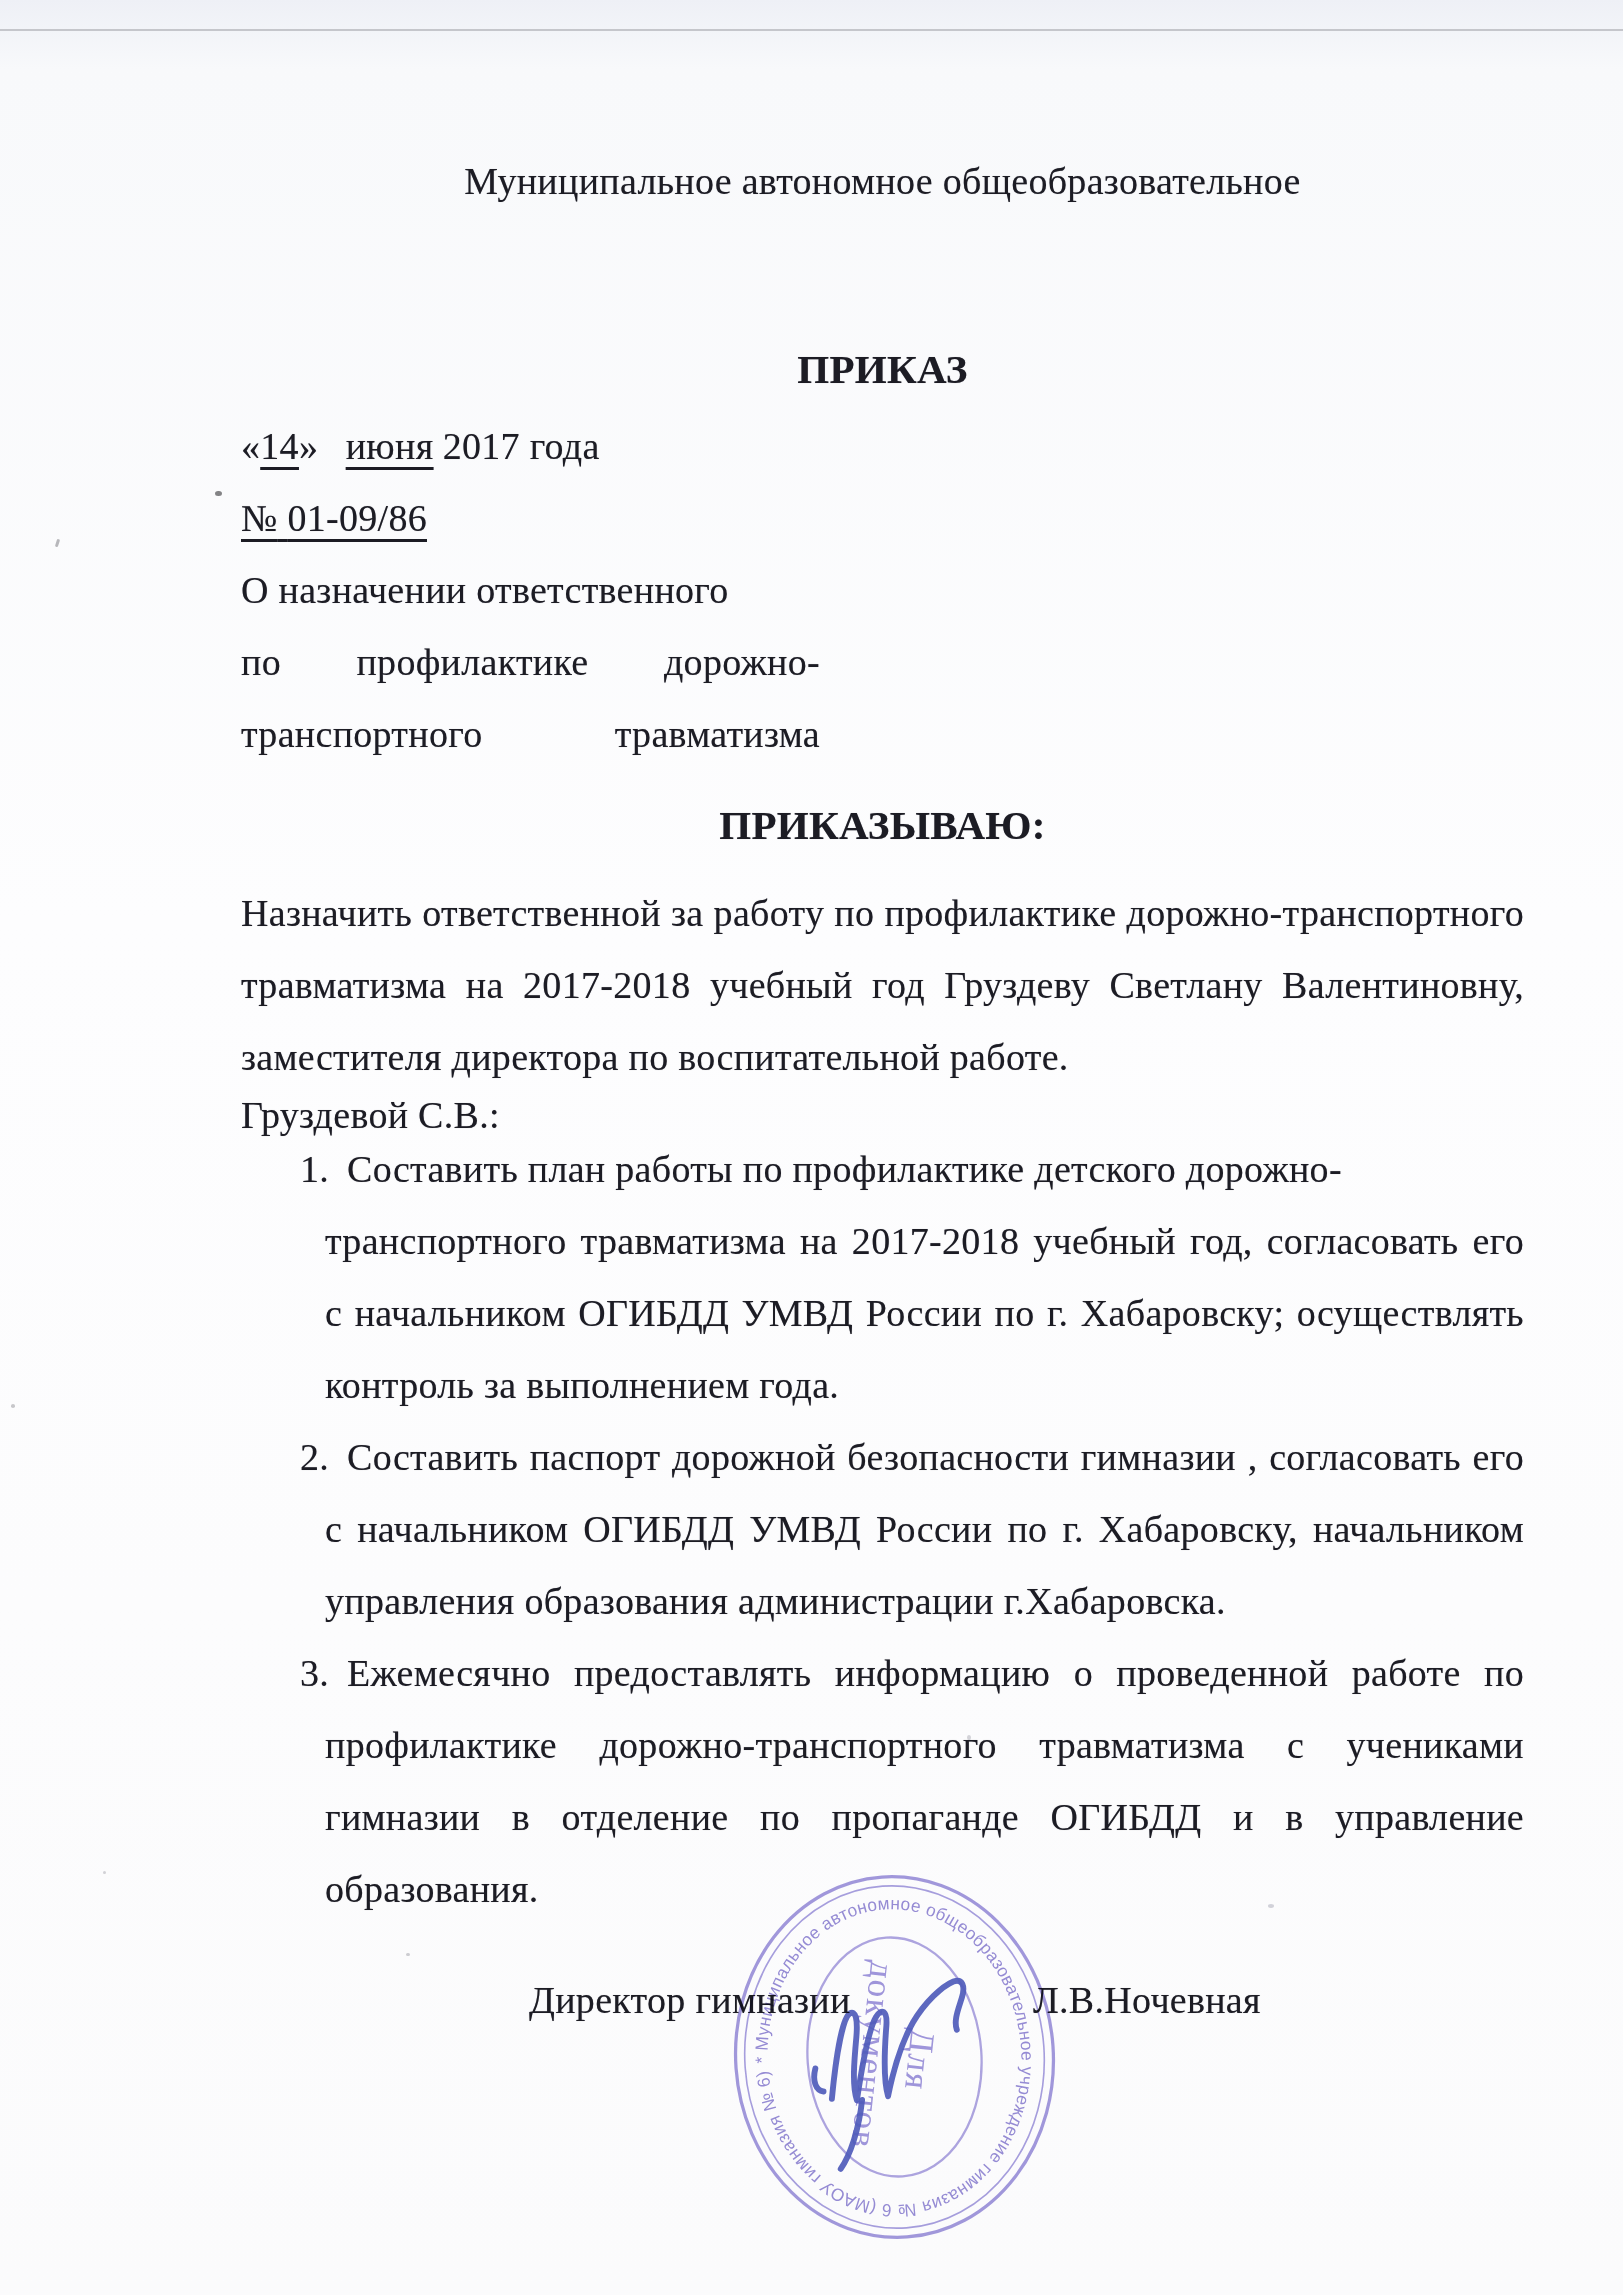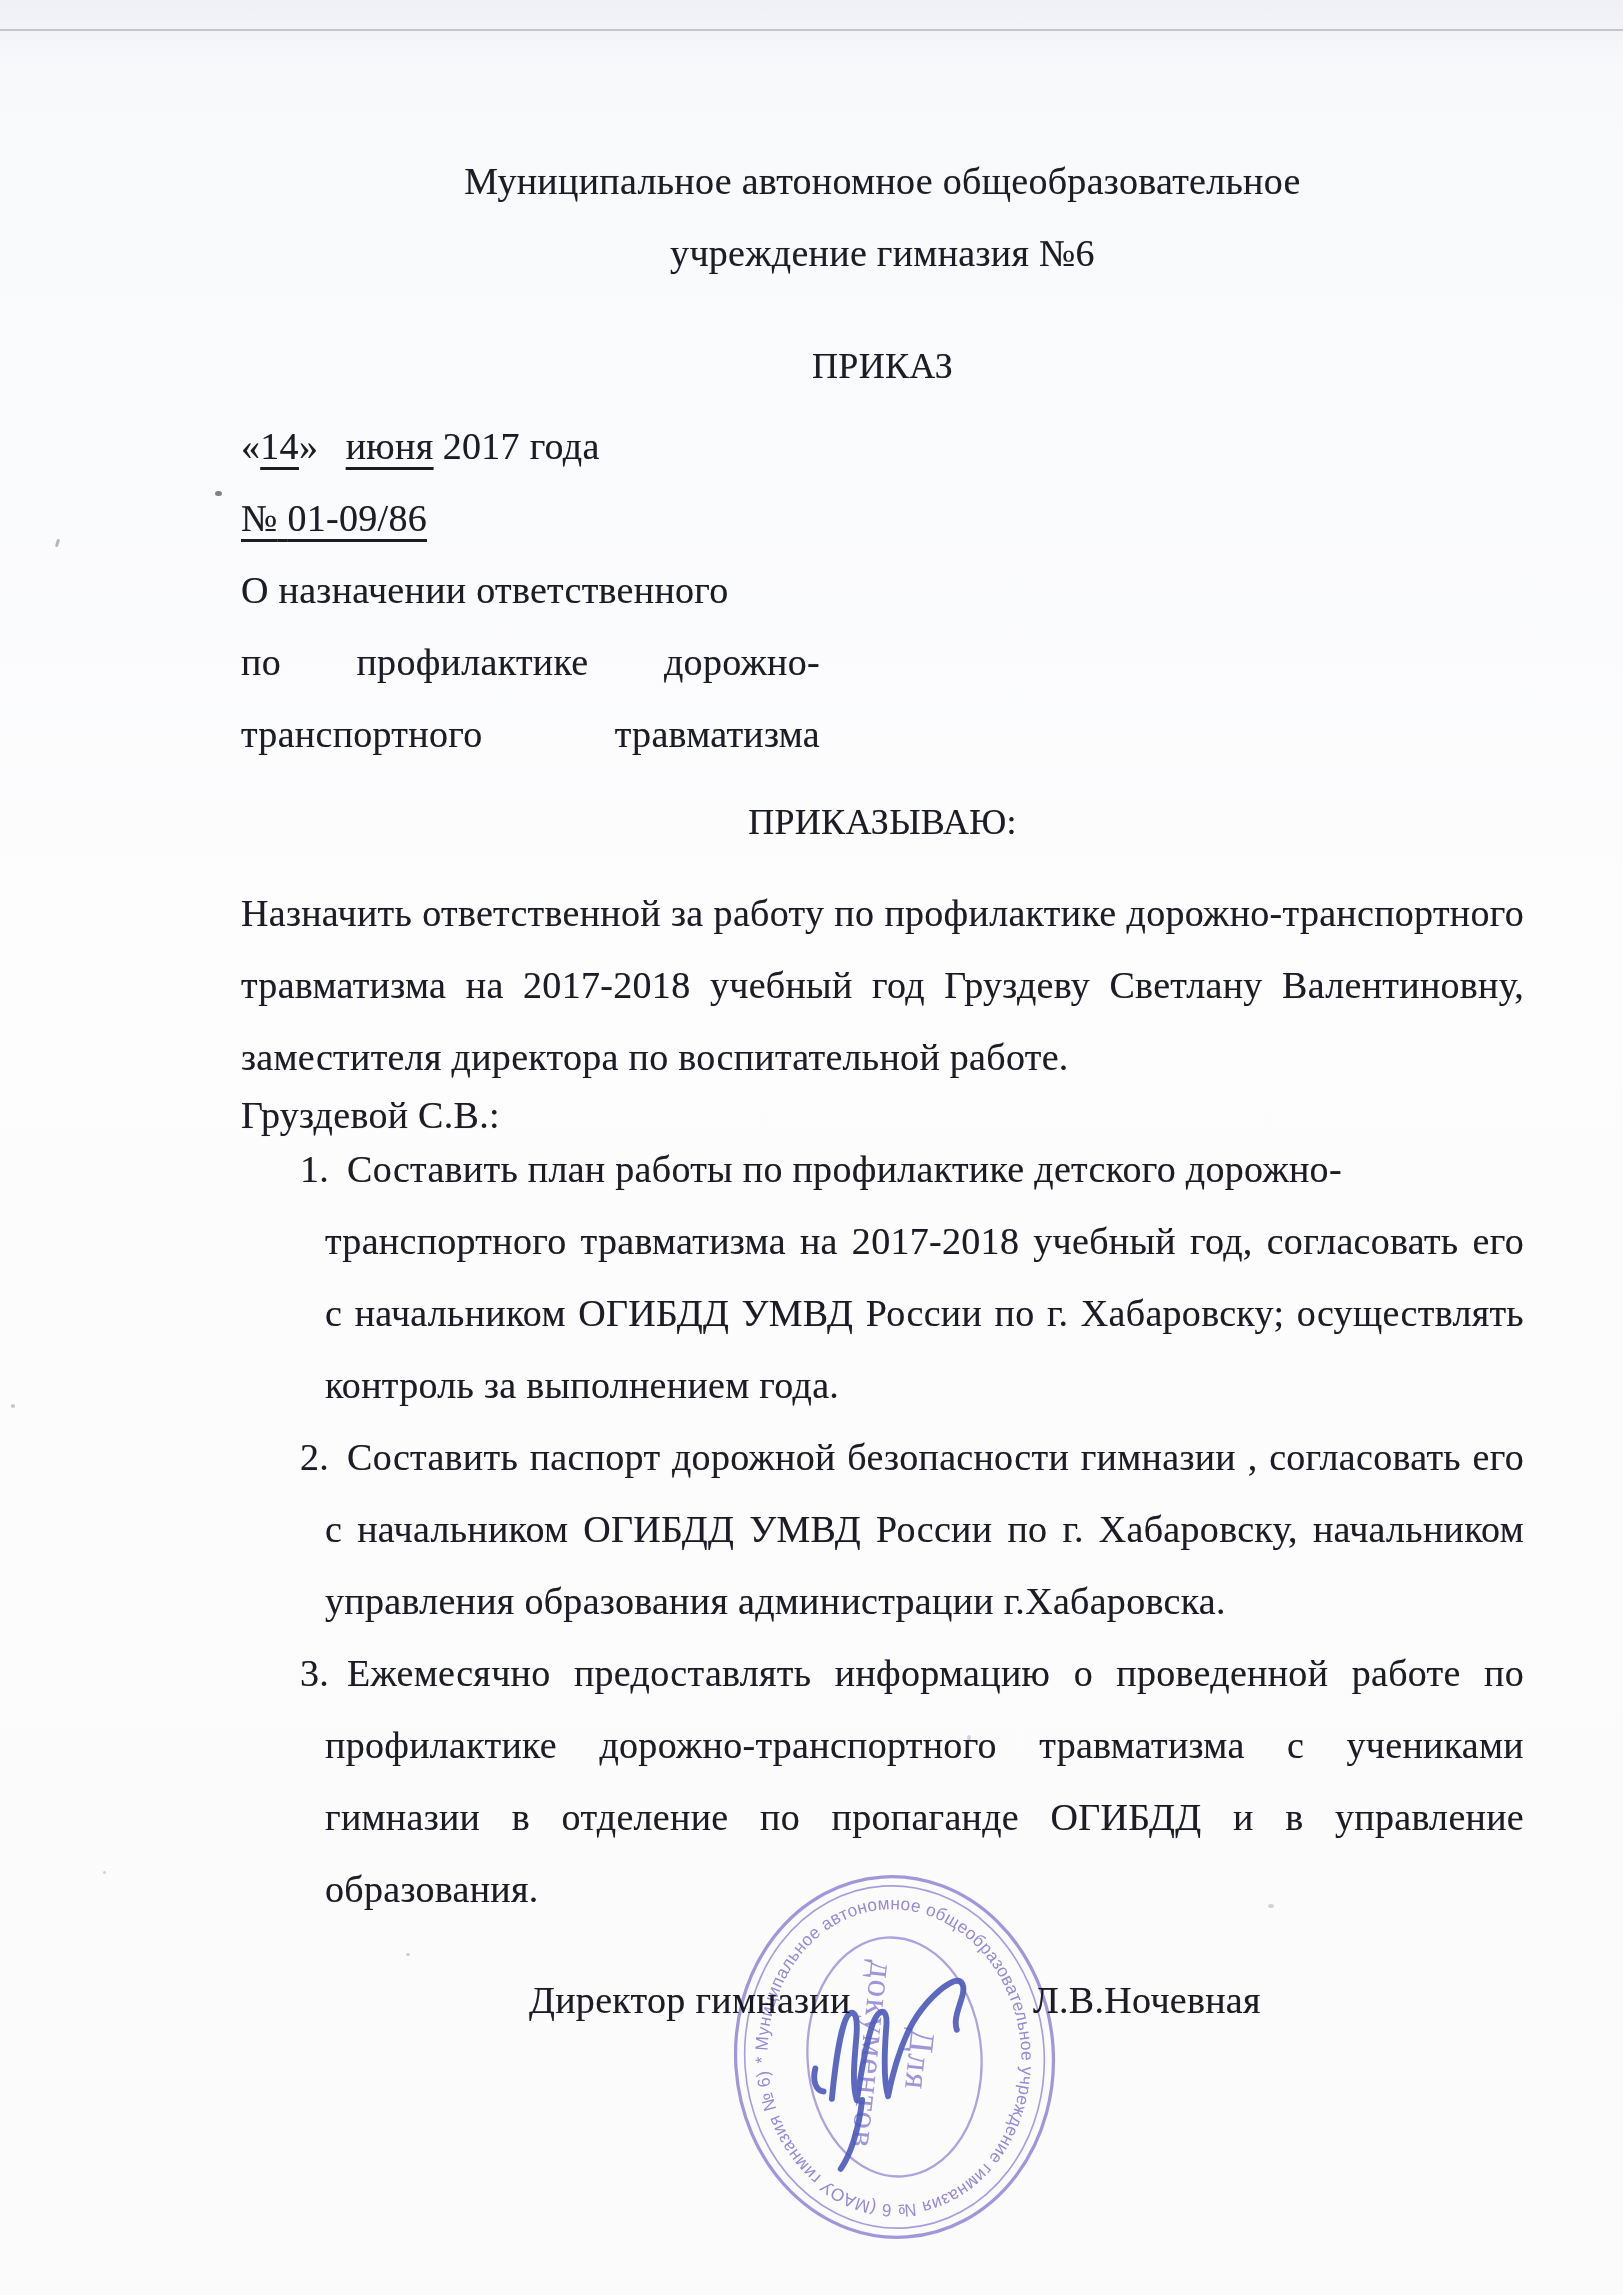--- a/index.html
+++ b/index.html
@@ -11,21 +11,21 @@
     font-family:"Liberation Serif","DejaVu Serif",serif;
     color:#1c1c24;
     overflow:hidden;
   }
   .txt{text-shadow:0 0 0.7px rgba(15,15,30,.45);letter-spacing:0.3px;}
   .ln{line-height:72px;font-size:38px;white-space:normal;}
   .j{text-align:justify;text-align-last:justify;}
   .abs{position:absolute;}
   .center{text-align:center;}
   .u{text-decoration:underline;text-decoration-thickness:2.6px;text-underline-offset:7.9px;}
-  .h{font-size:36px;}
+  .h{font-size:41px;font-weight:bold;}
   
   .title-block{left:241px;top:145px;width:1283px;line-height:73px;font-size:38px;}
   .doctype{left:241px;top:345px;width:1283px;}
   .meta{left:241px;top:410px;width:1283px;}
   .month-gap{margin-left:27.5px;}
   .year-gap{margin-left:9.2px;margin-top:23px;}
   .subject{left:241px;top:554px;width:579px;}
   .orderword{left:241px;top:801px;width:1283px;}
   .para{left:241px;top:877px;width:1283px;}
   .assignee{left:241px;top:1079px;width:1283px;}
@@ -65,21 +65,20 @@
   <div class="speck sp1"></div>
   <div class="speck sp2"></div>
   <div class="speck sp3"></div>
   <div class="speck sp4"></div>
   <div class="speck sp5"></div>
   <div class="speck sp6"></div>
   <div class="speck sp7"></div>
 
   <div class="abs title-block center txt">
     <div class="ln">Муниципальное автономное общеобразовательное</div>
-    <div class="ln">учреждение гимназия №6</div>
   </div>
 
   <div class="abs doctype center txt">
     <span class="h">ПРИКАЗ</span>
   </div>
 
   <div class="abs meta txt">
     <div class="ln"><span>«</span><span class="u">14</span><span>»</span><span class="u month-gap">июня</span><span class="year-gap">2017 года</span></div>
     <div class="ln"><span class="u"><span>№</span> <span>01-09/86</span></span></div>
   </div>

